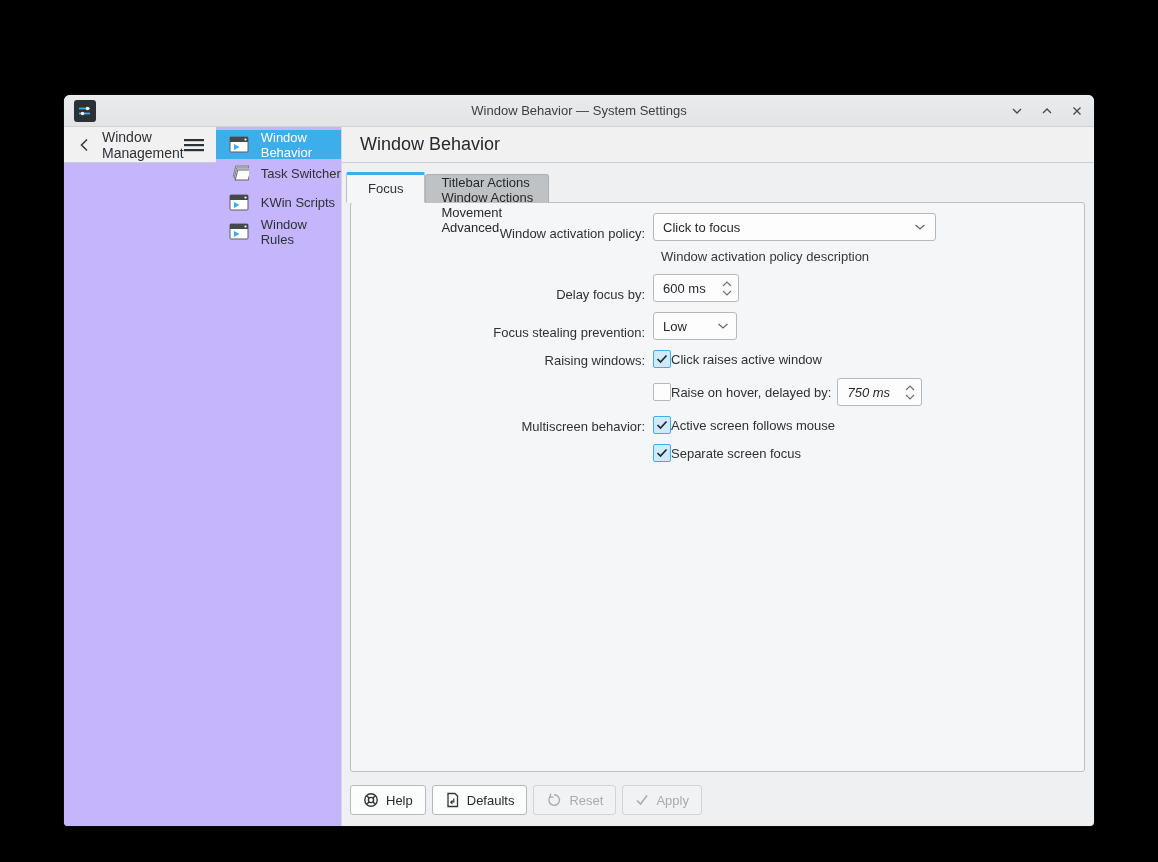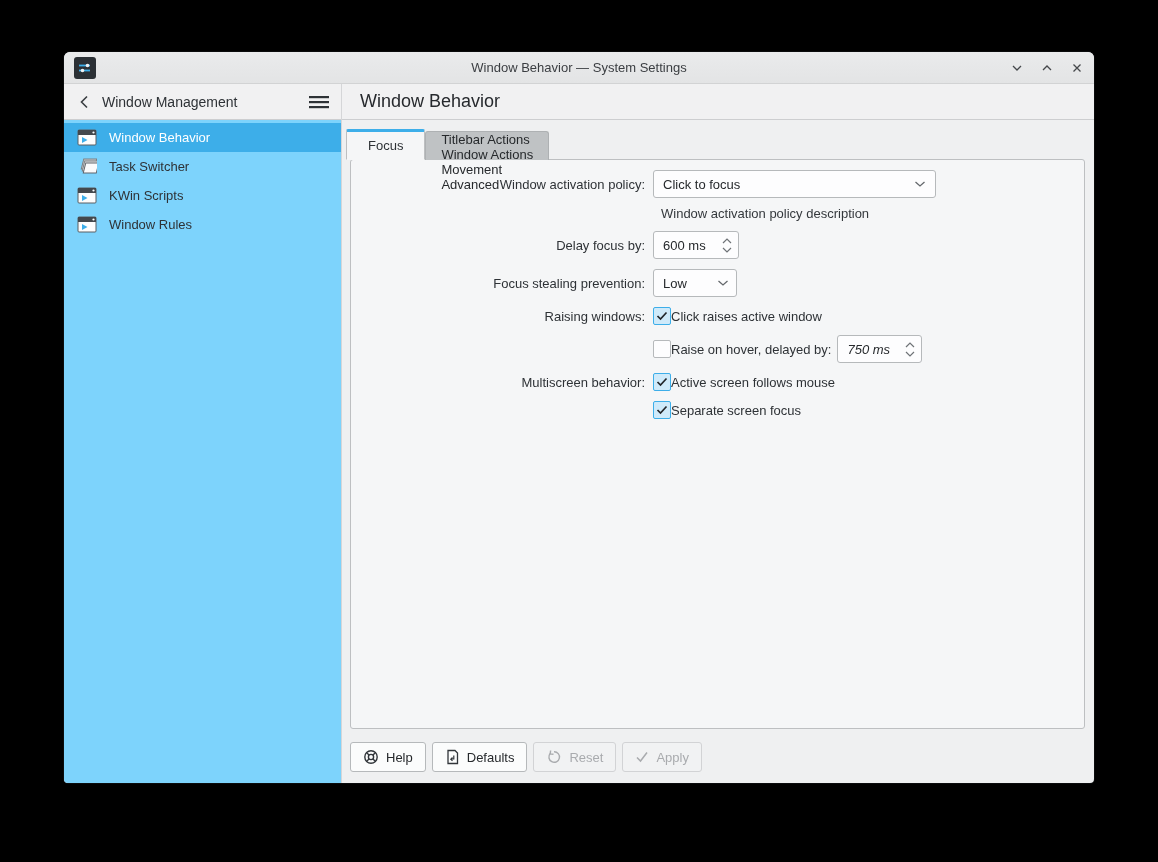--- a/index.html
+++ b/index.html
@@ -1,40 +1,40 @@
 <!DOCTYPE html>
 <html><head>
 <meta charset="utf-8">
 <style>
   * { margin:0; padding:0; box-sizing:border-box; }
   html,body { width:1158px; height:862px; background:#000; overflow:hidden;
               font-family:"Liberation Sans","DejaVu Sans",sans-serif; }
-  .stage { position:relative; width:1158px; height:770px; background:#000; }
+  .stage { position:relative; width:1158px; height:770px; background:#000;margin-top:43px; }
 
   
   .window { position:absolute; left:64px; top:52px; width:1030px; height:731px;
             background:#eff0f1; border-radius:6px 6px 4px 4px;
             box-shadow:0 0 0 1px rgba(20,22,24,.55), 0 6px 22px rgba(0,0,0,.65);
             display:flex; flex-direction:column; }
 
   .titlebar { height:32px; flex:0 0 32px; background:linear-gradient(#eaebec,#e3e4e5);
               border-bottom:1px solid #d2d3d4; border-radius:6px 6px 0 0;
               display:flex; align-items:center; padding:0 10px; position:relative; }
   .app-icon { width:22px; height:22px; border-radius:3px; background:#2b3035;
               display:flex; align-items:center; justify-content:center; }
   .tb-title { position:absolute; left:0; right:0; text-align:center;
               font-size:13px; color:#3b3e42; pointer-events:none; }
   .tb-controls { margin-left:auto; display:flex; align-items:center; gap:16px; z-index:2; }
   .tb-btn { width:14px; height:14px; display:flex; align-items:center; justify-content:center; cursor:default; }
 
   .win-body { flex:1; display:flex; min-height:0; }
 
   
-  .sidebar { width:278px; flex:0 0 278px; background:#7dd3fc;
-             border-right:1px solid #d5d6d8; display:flex; flex-direction:column;
+  .sidebar { width:278px; flex:0 0 278px; background:#c4b5fd;
+             border-right:1px solid #d5d6d8; display:flex; flex-direction:row;
              border-radius:0 0 0 4px; }
   .sidebar-header { height:36px; flex:0 0 36px; background:#f1f1f2;
                     border-bottom:1px solid #cdced0; display:flex; align-items:center;
                     padding:0 12px 0 14px; }
   .sb-title { font-size:14px; color:#2e3236; margin-left:10px; }
   .sb-burger { margin-left:auto; }
   .sidebar-list { padding-top:3px; }
   .side-item { height:29px; display:flex; align-items:center; gap:12px;
                padding-left:13px; font-size:13px; color:#2e3236; cursor:default; }
   .side-item.selected { background:#3daee9; color:#ffffff; }
@@ -54,21 +54,21 @@
                 border-radius:2px 2px 0 0; padding:0 21px; display:flex; align-items:center;
                 font-size:13px; color:#2e3236; }
   .tab-group { height:29px; margin-left:0; background:#bfc2c4; border:1px solid #aeb1b3;
                border-bottom:none; border-radius:3px 3px 0 0; display:flex;flex-direction:column; }
   .tab { padding:0 15px; display:flex; align-items:center; font-size:13px; color:#26292c; cursor:default; }
 
   
   .frame { margin-left:4px; width:735px; height:570px; background:#f5f6f7;
            border:1px solid #bdbfc1; border-radius:3px; padding-top:10px; }
 
-  .frow { display:flex; align-items:center; margin-bottom:10px; }
+  .frow { display:flex; align-items:flex-end; margin-bottom:10px; }
   .flabel { width:302px; flex:0 0 302px; text-align:right; padding-right:8px;
             font-size:13px; color:#2e3236; }
   .fctrl { display:flex; align-items:center; }
   .fdesc { margin-left:310px; font-size:13px; color:#34383c; margin-top:-2px; margin-bottom:10px; }
 
   .combo { height:28px; background:#fdfdfe; border:1px solid #b6b9bb; border-radius:3px;
            display:flex; align-items:center; padding:0 9px; font-size:13px; color:#26292c;gap:30px; }
   .combo .chev { margin-left:auto; }
   .combo-wide { width:283px; }
   .combo-low { width:84px; }

